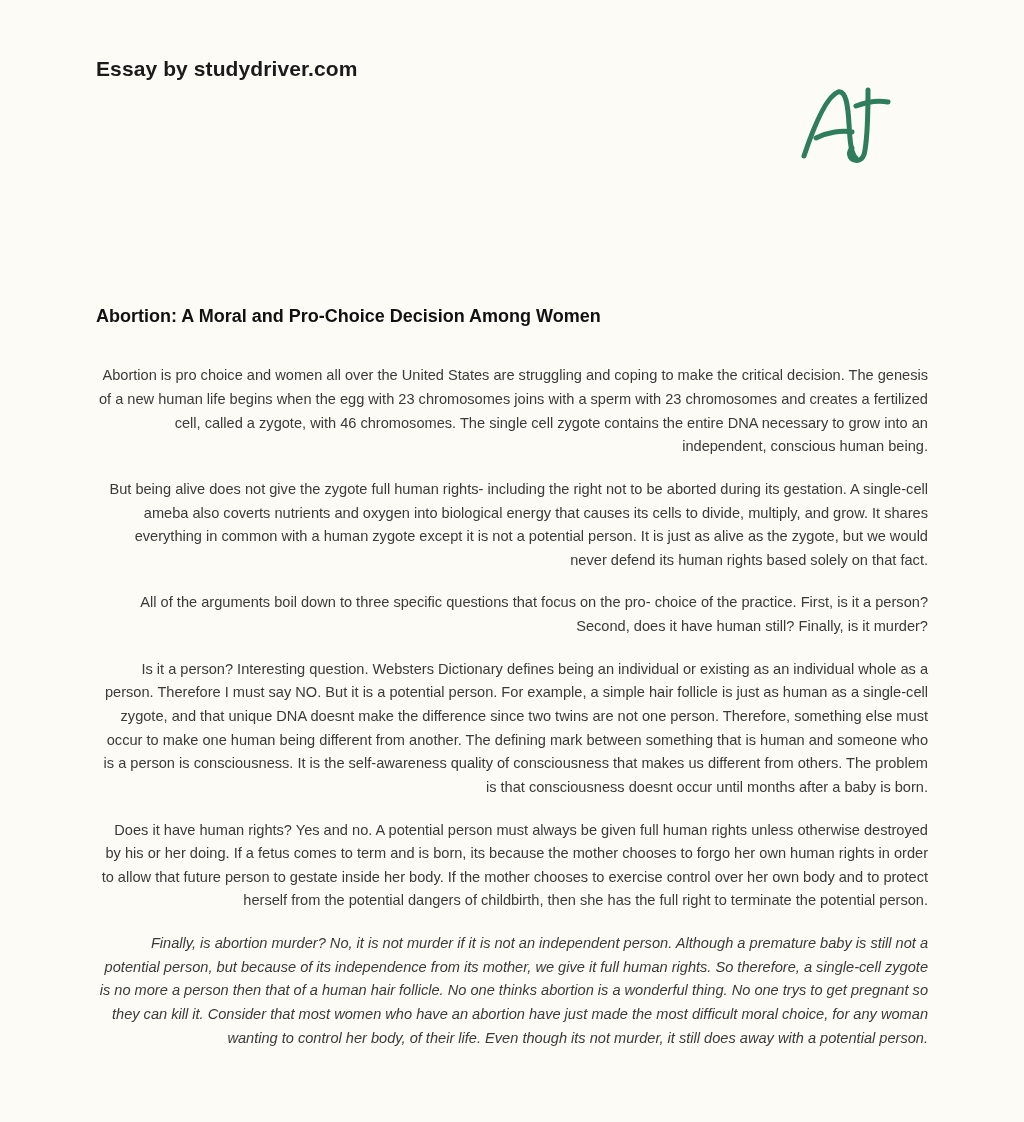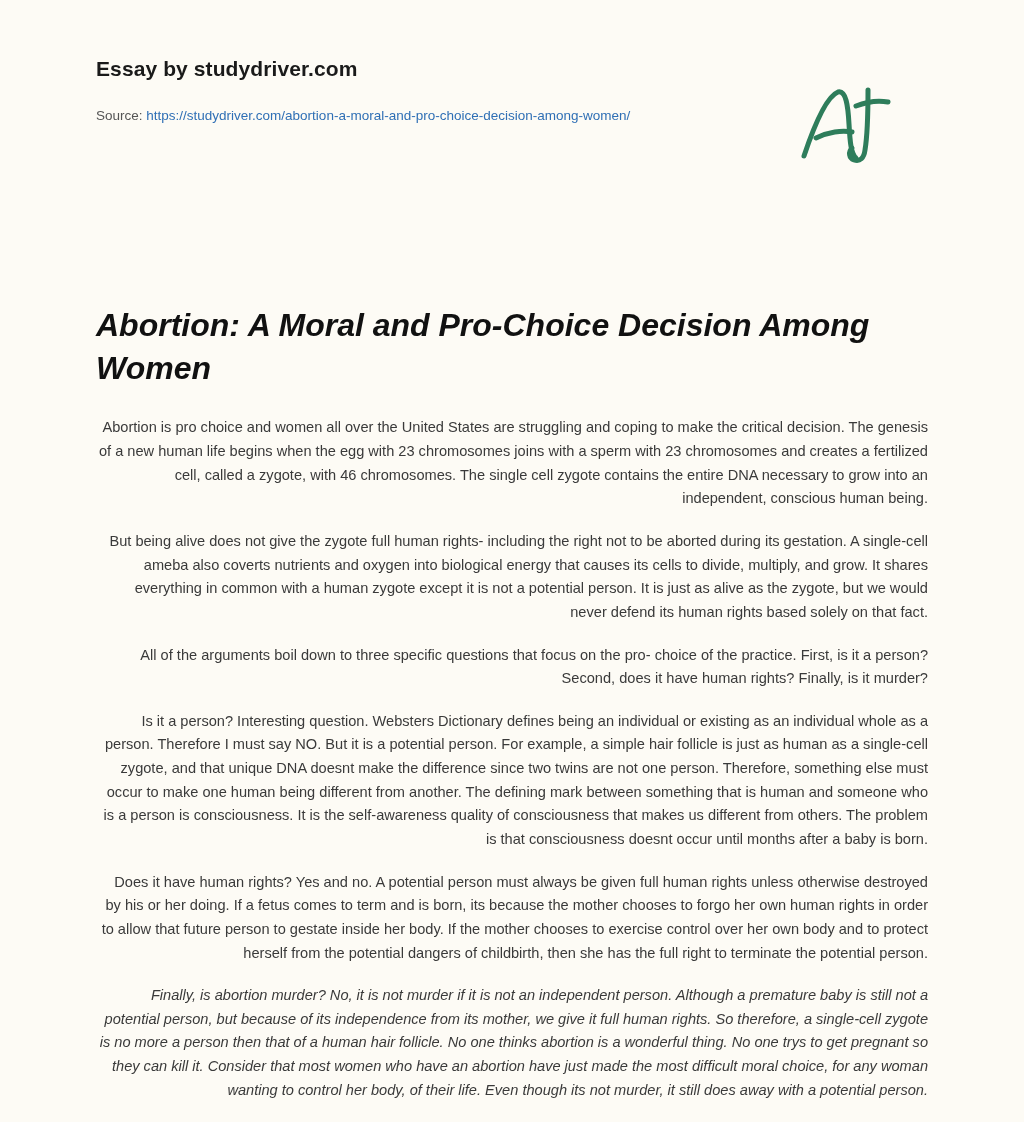--- a/index.html
+++ b/index.html
@@ -46,67 +46,62 @@
     word-break: break-all;
   }
   .logo {
     position: absolute;
     right: 24px;
     top: 24px;
     width: 110px;
     height: 90px;
   }
   .title {
-    font-size: 32px;
+    font-size: 18px;
     font-weight: bold;
     color: #111111;
     line-height: 1.35;
-    margin: 128px 0 26px 0;
+    margin: 128px 0 36px 0;
     max-width: 790px;
-    font-style: italic;
   }
   .body-text p {
     font-size: 14.6px;
     line-height: 1.62;
     color: #3a3a3a;
     margin: 0 0 19px 0;
     text-align: right;
   }
   .body-text p:last-child {
     margin-bottom: 0;
     font-style: italic;
   }
 </style>
 </head>
 <body>
 
 <div class="page">
 
   <div class="header">
     <div class="brand">Essay by studydriver.com</div>
-    <div class="source-line">
-      <span class="source-label">Source:</span>
-      <a class="source-link" href="#">https://studydriver.com/abortion-a-moral-and-pro-choice-decision-among-women/</a>
-    </div>
     <div class="logo">
       <svg width="110" height="90" viewBox="0 0 110 90" xmlns="http://www.w3.org/2000/svg">
         <g fill="none" stroke="#2e7d5b" stroke-width="5" stroke-linecap="round" stroke-linejoin="round">
           <path d="M10 76 C 22 40, 34 16, 44 12 C 52 10, 54 26, 55 44 C 56 62, 57 74, 62 78"></path>
           <path d="M22 58 C 34 52, 48 50, 58 52"></path>
           <path d="M74 10 C 74 34, 73 58, 71 70 C 70 78, 66 82, 60 80 C 55 78, 54 72, 58 68"></path>
           <path d="M62 26 C 72 22, 84 20, 94 22"></path>
         </g>
       </svg>
     </div>
   </div>
 
   <h1 class="title">Abortion: A Moral and Pro-Choice Decision Among Women</h1>
 
   <div class="body-text">
     <p>Abortion is pro choice and women all over the United States are struggling and coping to make the critical decision. The genesis of a new human life begins when the egg with 23 chromosomes joins with a sperm with 23 chromosomes and creates a fertilized cell, called a zygote, with 46 chromosomes. The single cell zygote contains the entire DNA necessary to grow into an independent, conscious human being.</p>
     <p>But being alive does not give the zygote full human rights- including the right not to be aborted during its gestation. A single-cell ameba also coverts nutrients and oxygen into biological energy that causes its cells to divide, multiply, and grow. It shares everything in common with a human zygote except it is not a potential person. It is just as alive as the zygote, but we would never defend its human rights based solely on that fact.</p>
-    <p>All of the arguments boil down to three specific questions that focus on the pro- choice of the practice. First, is it a person? Second, does it have human rights? Finally, is it murder?</p>
+    <p>All of the arguments boil down to three specific questions that focus on the pro- choice of the practice. First, is it a person? Second, does it have human still? Finally, is it murder?</p>
     <p>Is it a person? Interesting question. Websters Dictionary defines being an individual or existing as an individual whole as a person. Therefore I must say NO. But it is a potential person. For example, a simple hair follicle is just as human as a single-cell zygote, and that unique DNA doesnt make the difference since two twins are not one person. Therefore, something else must occur to make one human being different from another. The defining mark between something that is human and someone who is a person is consciousness. It is the self-awareness quality of consciousness that makes us different from others. The problem is that consciousness doesnt occur until months after a baby is born.</p>
     <p>Does it have human rights? Yes and no. A potential person must always be given full human rights unless otherwise destroyed by his or her doing. If a fetus comes to term and is born, its because the mother chooses to forgo her own human rights in order to allow that future person to gestate inside her body. If the mother chooses to exercise control over her own body and to protect herself from the potential dangers of childbirth, then she has the full right to terminate the potential person.</p>
     <p>Finally, is abortion murder? No, it is not murder if it is not an independent person. Although a premature baby is still not a potential person, but because of its independence from its mother, we give it full human rights. So therefore, a single-cell zygote is no more a person then that of a human hair follicle. No one thinks abortion is a wonderful thing. No one trys to get pregnant so they can kill it. Consider that most women who have an abortion have just made the most difficult moral choice, for any woman wanting to control her body, of their life. Even though its not murder, it still does away with a potential person.</p>
   </div>
 
 </div>
 
 </body></html>

